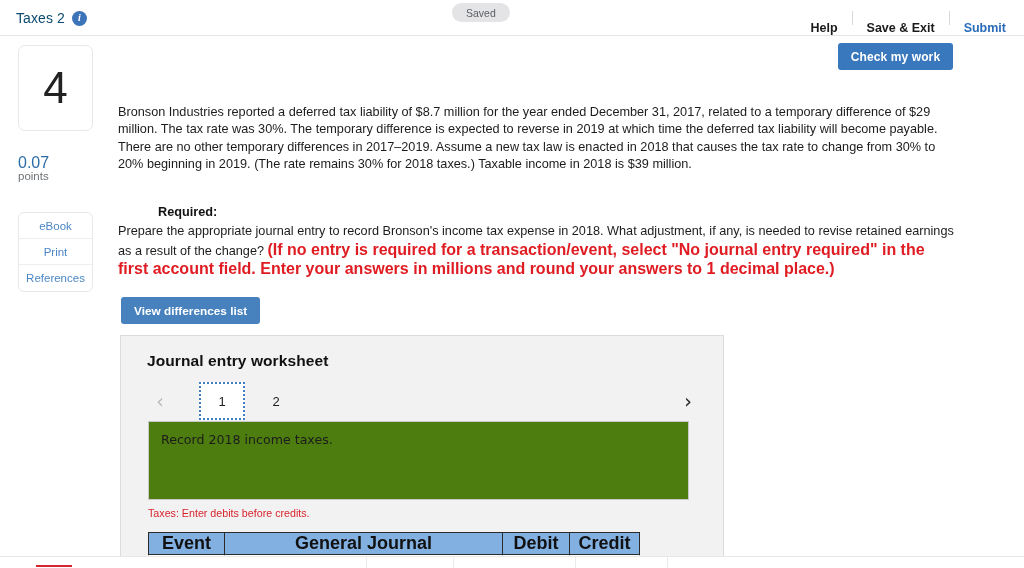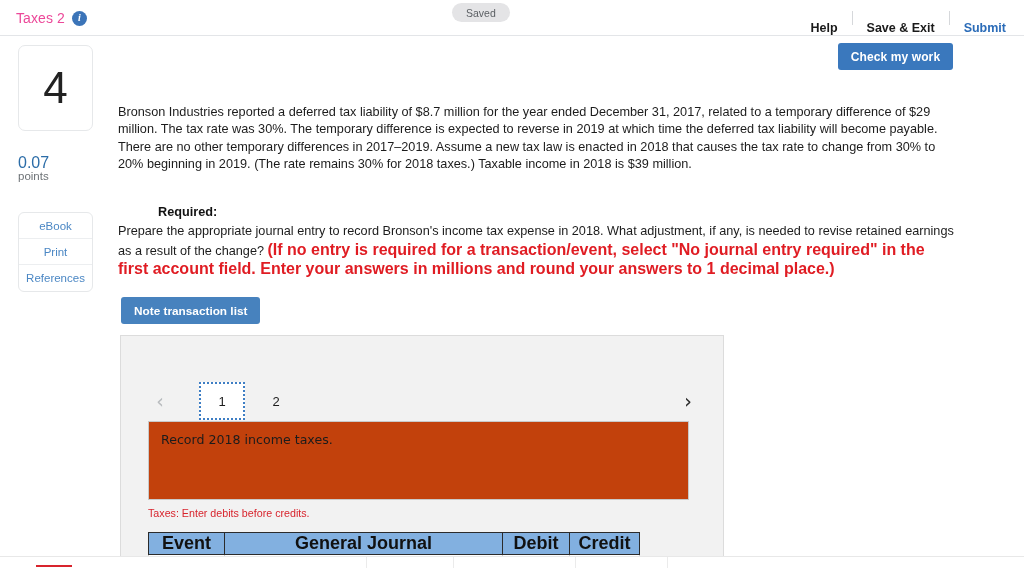--- a/index.html
+++ b/index.html
@@ -17,21 +17,21 @@
     position: absolute; left: 0; top: 0;
     width: 1024px; height: 36px;
     background: #ffffff;
     border-bottom: 1px solid #e3e5e8;
   }
   #brand {
     position: absolute; left: 16px; top: 0; height: 36px;
     display: flex; align-items: center; gap: 7px;
   }
   #brand-title {
-    font-size: 14px; color: #ec4899; letter-spacing: .1px;
+    font-size: 14px; color: #0c4a6e; letter-spacing: .1px;
   }
   .info-icon {
     width: 15px; height: 15px; border-radius: 50%;
     background: #3b74b8; color: #fff;
     font-size: 10px; font-weight: bold; font-style: italic;
     display: flex; align-items: center; justify-content: center;
     line-height: 1; font-family: "Liberation Serif", serif;
     cursor: pointer;
   }
   #saved-pill {
@@ -150,21 +150,21 @@
   .pagetab.active {
     left: 52px;
     background: #ffffff;
     border: 2px dotted #3e7ec4;
   }
   .pagetab.inactive { left: 106px; background: transparent; }
 
   #ws-desc {
     position: absolute; left: 27px; top: 85px;
     width: 541px; height: 79px;
-    background: #c2410c; border: 1px solid #c9c9c9;
+    background: #4d7c0f; border: 1px solid #c9c9c9;
     padding: 10px 12px;
     font-size: 12.6px; color: #1c1c1c;
     font-family: "DejaVu Sans", sans-serif;
   }
   #ws-note {
     position: absolute; left: 27px; top: 171px;
     font-size: 10.7px; color: #d8242d;
   }
   #jtable {
     position: absolute; left: 27px; top: 196px;
@@ -240,24 +240,25 @@
 
 <div id="qtext">Bronson Industries reported a deferred tax liability of $8.7 million for the year ended December 31, 2017, related to a temporary difference of $29 million. The tax rate was 30%. The temporary difference is expected to reverse in 2019 at which time the deferred tax liability will become payable. There are no other temporary differences in 2017–2019. Assume a new tax law is enacted in 2018 that causes the tax rate to change from 30% to 20% beginning in 2019. (The rate remains 30% for 2018 taxes.) Taxable income in 2018 is $39 million.</div>
 
 <div id="required-wrap">
   <div id="required-label">Required:</div>
   <div>
     <span id="required-body">Prepare the appropriate journal entry to record Bronson's income tax expense in 2018. What adjustment, if any, is needed to revise retained earnings as a result of the change? </span><span class="red-bold">(If no entry is required for a transaction/event, select "No journal entry required" in the first account field. Enter your answers in millions and round your answers to 1 decimal place.)</span>
   </div>
 </div>
 
-<button id="view-transaction-list">Note transaction list</button>
+<button id="view-transaction-list">View differences list</button>
 
 <div id="worksheet">
 
+  <div id="ws-title">Journal entry worksheet</div>
 
   <div id="ws-pager">
     <div class="chev left">‹</div>
     <div class="pagetab active">1</div>
     <div class="pagetab inactive">2</div>
     <div class="chev right">›</div>
   </div>
 
   <div id="ws-desc">Record 2018 income taxes.</div>
 

